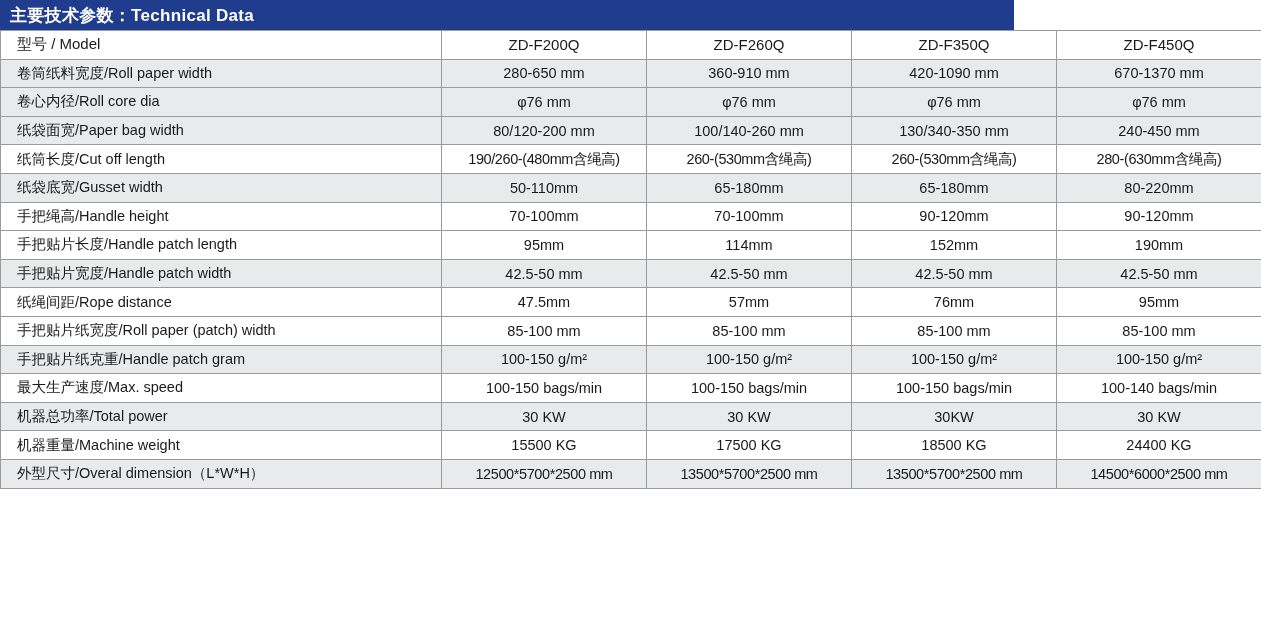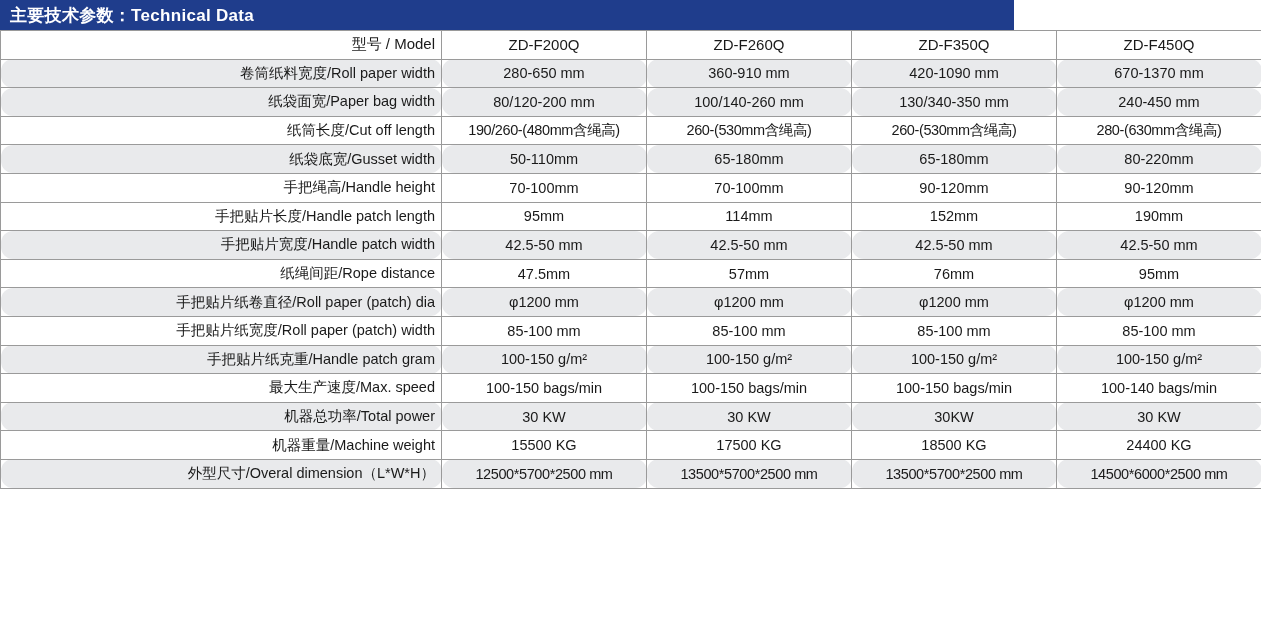--- a/index.html
+++ b/index.html
@@ -44,35 +44,34 @@
   table.spec col.c-val { width: 205px; }
   table.spec th, table.spec td {
     border: 1px solid #9a9a9a;
     height: 28.6px;
     padding: 0 6px;
     box-sizing: border-box;
     overflow: hidden;
     white-space: nowrap;
   }
   table.spec td.label {
-    text-align: right;
-    padding-left: 29px;
+    text-align: left;
+    padding-left: 16px;
     font-size: 14.5px;
   }
   table.spec td.val {
     text-align: center;
     font-size: 14.5px;
   }
   table.spec tr.head td.label,
   table.spec tr.head td.val {
     font-size: 15px;
   }
   table.spec tr.alt td {
     background: #e9eaec;
-    border-radius: 12px;
   }
   table.spec tr:not(.alt) td {
     background: #ffffff;
   }
   .tight { letter-spacing: -0.4px; font-size: 13.6px; }
 </style>
 </head>
 <body>
 
 <div class="sheet">
@@ -99,20 +98,27 @@
       </tr>
 
       <tr class="alt">
         <td class="label">卷筒纸料宽度/Roll paper width</td>
         <td class="val">280-650 mm</td>
         <td class="val">360-910 mm</td>
         <td class="val">420-1090 mm</td>
         <td class="val">670-1370 mm</td>
       </tr>
       <tr class="alt">
+        <td class="label">卷心内径/Roll core dia</td>
+        <td class="val">φ76 mm</td>
+        <td class="val">φ76 mm</td>
+        <td class="val">φ76 mm</td>
+        <td class="val">φ76 mm</td>
+      </tr>
+      <tr class="alt">
         <td class="label">纸袋面宽/Paper bag width</td>
         <td class="val">80/120-200 mm</td>
         <td class="val">100/140-260 mm</td>
         <td class="val">130/340-350 mm</td>
         <td class="val">240-450 mm</td>
       </tr>
       <tr>
         <td class="label">纸筒长度/Cut off length</td>
         <td class="val tight">190/260-(480mm含绳高)</td>
         <td class="val tight">260-(530mm含绳高)</td>
@@ -147,27 +153,20 @@
         <td class="val">42.5-50 mm</td>
         <td class="val">42.5-50 mm</td>
       </tr>
       <tr>
         <td class="label">纸绳间距/Rope distance</td>
         <td class="val">47.5mm</td>
         <td class="val">57mm</td>
         <td class="val">76mm</td>
         <td class="val">95mm</td>
       </tr>
-      <tr class="alt">
-        <td class="label">手把贴片纸卷直径/Roll paper (patch) dia</td>
-        <td class="val">φ1200 mm</td>
-        <td class="val">φ1200 mm</td>
-        <td class="val">φ1200 mm</td>
-        <td class="val">φ1200 mm</td>
-      </tr>
       <tr>
         <td class="label">手把贴片纸宽度/Roll paper (patch) width</td>
         <td class="val">85-100 mm</td>
         <td class="val">85-100 mm</td>
         <td class="val">85-100 mm</td>
         <td class="val">85-100 mm</td>
       </tr>
       <tr class="alt">
         <td class="label">手把贴片纸克重/Handle patch gram</td>
         <td class="val">100-150 g/m²</td>

